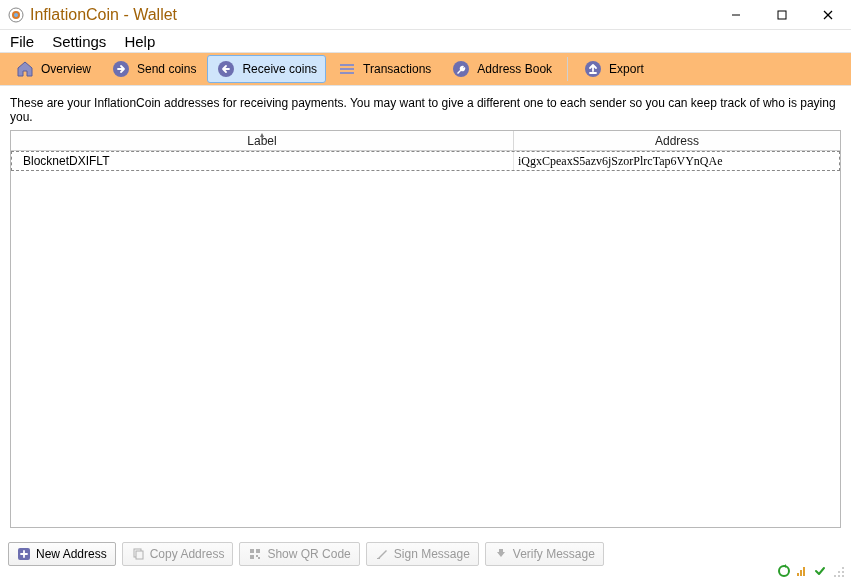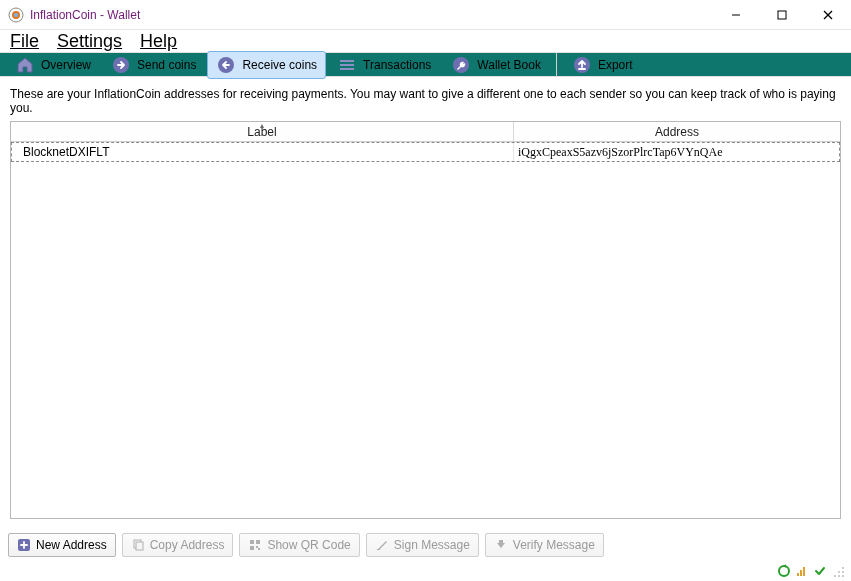--- a/index.html
+++ b/index.html
@@ -1,24 +1,24 @@
 <!DOCTYPE html>
 <html><head>
 <meta charset="utf-8">
 <style>
 * { box-sizing: border-box; margin: 0; padding: 0; }
 html, body { width: 851px; height: 581px; font-family: "Segoe UI", Tahoma, sans-serif; font-size: 12px; background: #fff; overflow: hidden; }
 .titlebar { height: 30px; display: flex; align-items: center; border-bottom: 1px solid #e5e5e5; }
 .titlebar .app-icon { width: 16px; height: 16px; margin: 0 6px 0 8px; }
-.titlebar .title { flex: 0 0 auto; font-size: 12px; color: #701a75; }
+.titlebar .title { flex: 0 0 auto; font-size: 16px; color: #a16207; }
 .titlebar .spacer { flex: 1; }
 .titlebar .win-btn { width: 46px; height: 30px; display: flex; align-items: center; justify-content: center; font-size: 14px; color: #000; cursor: default; }
 .menubar { height: 22px; display: flex; align-items: center; gap: 18px; padding: 0 10px; background: #fff; }
-.menubar .menu-item { font-size: 18px; color: #000; text-decoration: underline; }
-.toolbar { height: 25px; display: flex; align-items: center; gap: 2px; padding: 0 6px; background: #0f766e; border-top: 1px solid #e2e2e2; border-bottom: 1px solid #e2e2e2; }
+.menubar .menu-item { font-size: 15px; color: #000; }
+.toolbar { height: 34px; display: flex; align-items: center; gap: 2px; padding: 0 6px; background: #fdba74; border-top: 1px solid #e2e2e2; border-bottom: 1px solid #e2e2e2; }
 .toolbar .tb-btn { height: 28px; display: flex; align-items: center; gap: 6px; padding: 0 8px; border-radius: 3px; border: 1px solid transparent; font-size: 12px; color: #000; }
 .toolbar .tb-btn.active { background: #cfe5fb; border-color: #7ab1e8; }
 .toolbar .tb-icon { width: 20px; height: 20px; display: flex; align-items: center; justify-content: center; }
 .toolbar .sep { width: 1px; height: 24px; background: #d0d0d0; margin: 0 4px; }
 .content { padding: 8px 10px 6px; }
 .desc { color: #000; margin: 2px 0 6px 0; font-size: 12px; }
 .table-wrap { border: 1px solid #b8b8b8; height: 398px; background: #fff; overflow: hidden; }
 .table-head { display: flex; height: 20px; border-bottom: 1px solid #d0d0d0; background: #fefefe; }
 .th { display: flex; align-items: center; justify-content: center; font-size: 12px; color: #222; position: relative; }
 .th.label { width: 503px; border-right: 1px solid #d8d8d8; }
@@ -112,21 +112,21 @@
       </span>
     <span>Transactions</span>
   </div>
   <div class="tb-btn">
     <span class="tb-icon">
         <svg width="20" height="20" viewBox="0 0 20 20">
           <circle cx="10" cy="10" r="8" fill="#6d6fb0"></circle>
           <path d="M13 7 a3 3 0 0 0 -4 4 L6 14 L7 15 L10 12 a3 3 0 0 0 4 -4 L12 9 Z" fill="#fff"></path>
         </svg>
       </span>
-    <span>Wallet Book</span>
+    <span>Address Book</span>
   </div>
   <div class="sep"></div>
   <div class="tb-btn">
     <span class="tb-icon">
         <svg width="20" height="20" viewBox="0 0 20 20">
           <circle cx="10" cy="10" r="8" fill="#6d6fb0"></circle>
           <path d="M10 6 L10 12 M7 9 L10 6 L13 9" stroke="#fff" stroke-width="1.8" fill="none" stroke-linecap="round" stroke-linejoin="round"></path>
           <line x1="7" y1="14" x2="13" y2="14" stroke="#fff" stroke-width="1.8" stroke-linecap="round"></line>
         </svg>
       </span>

